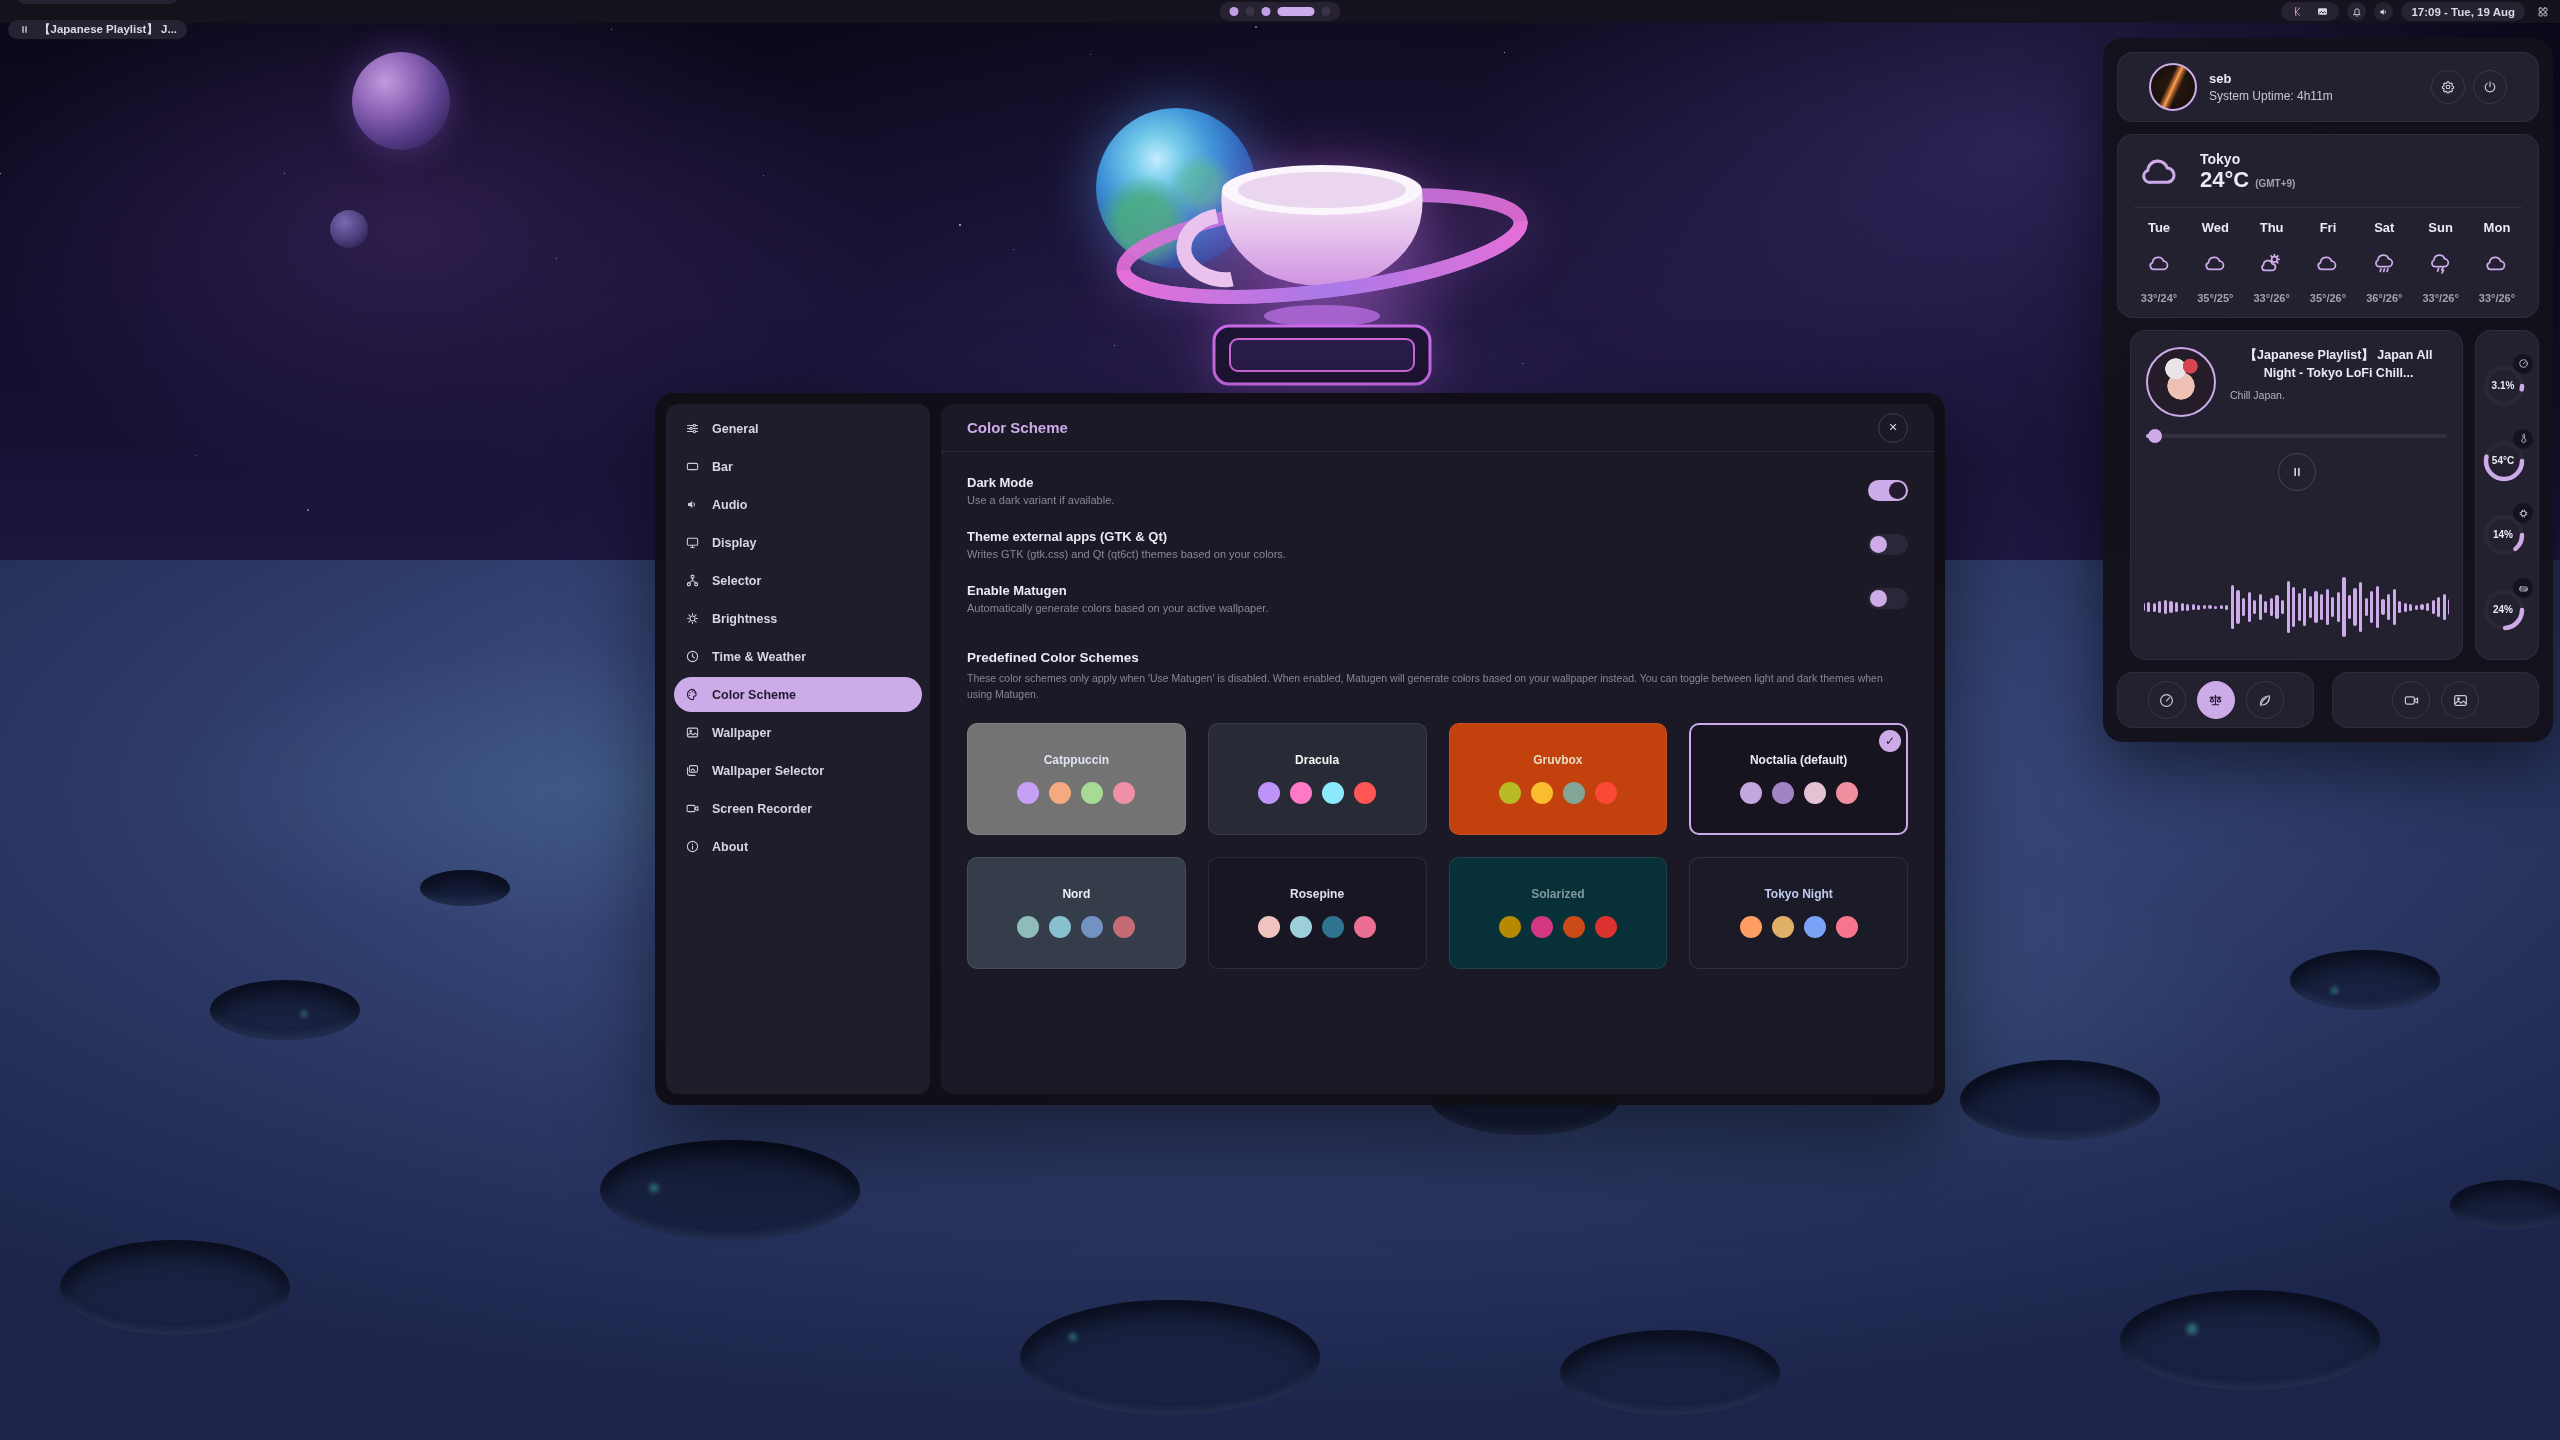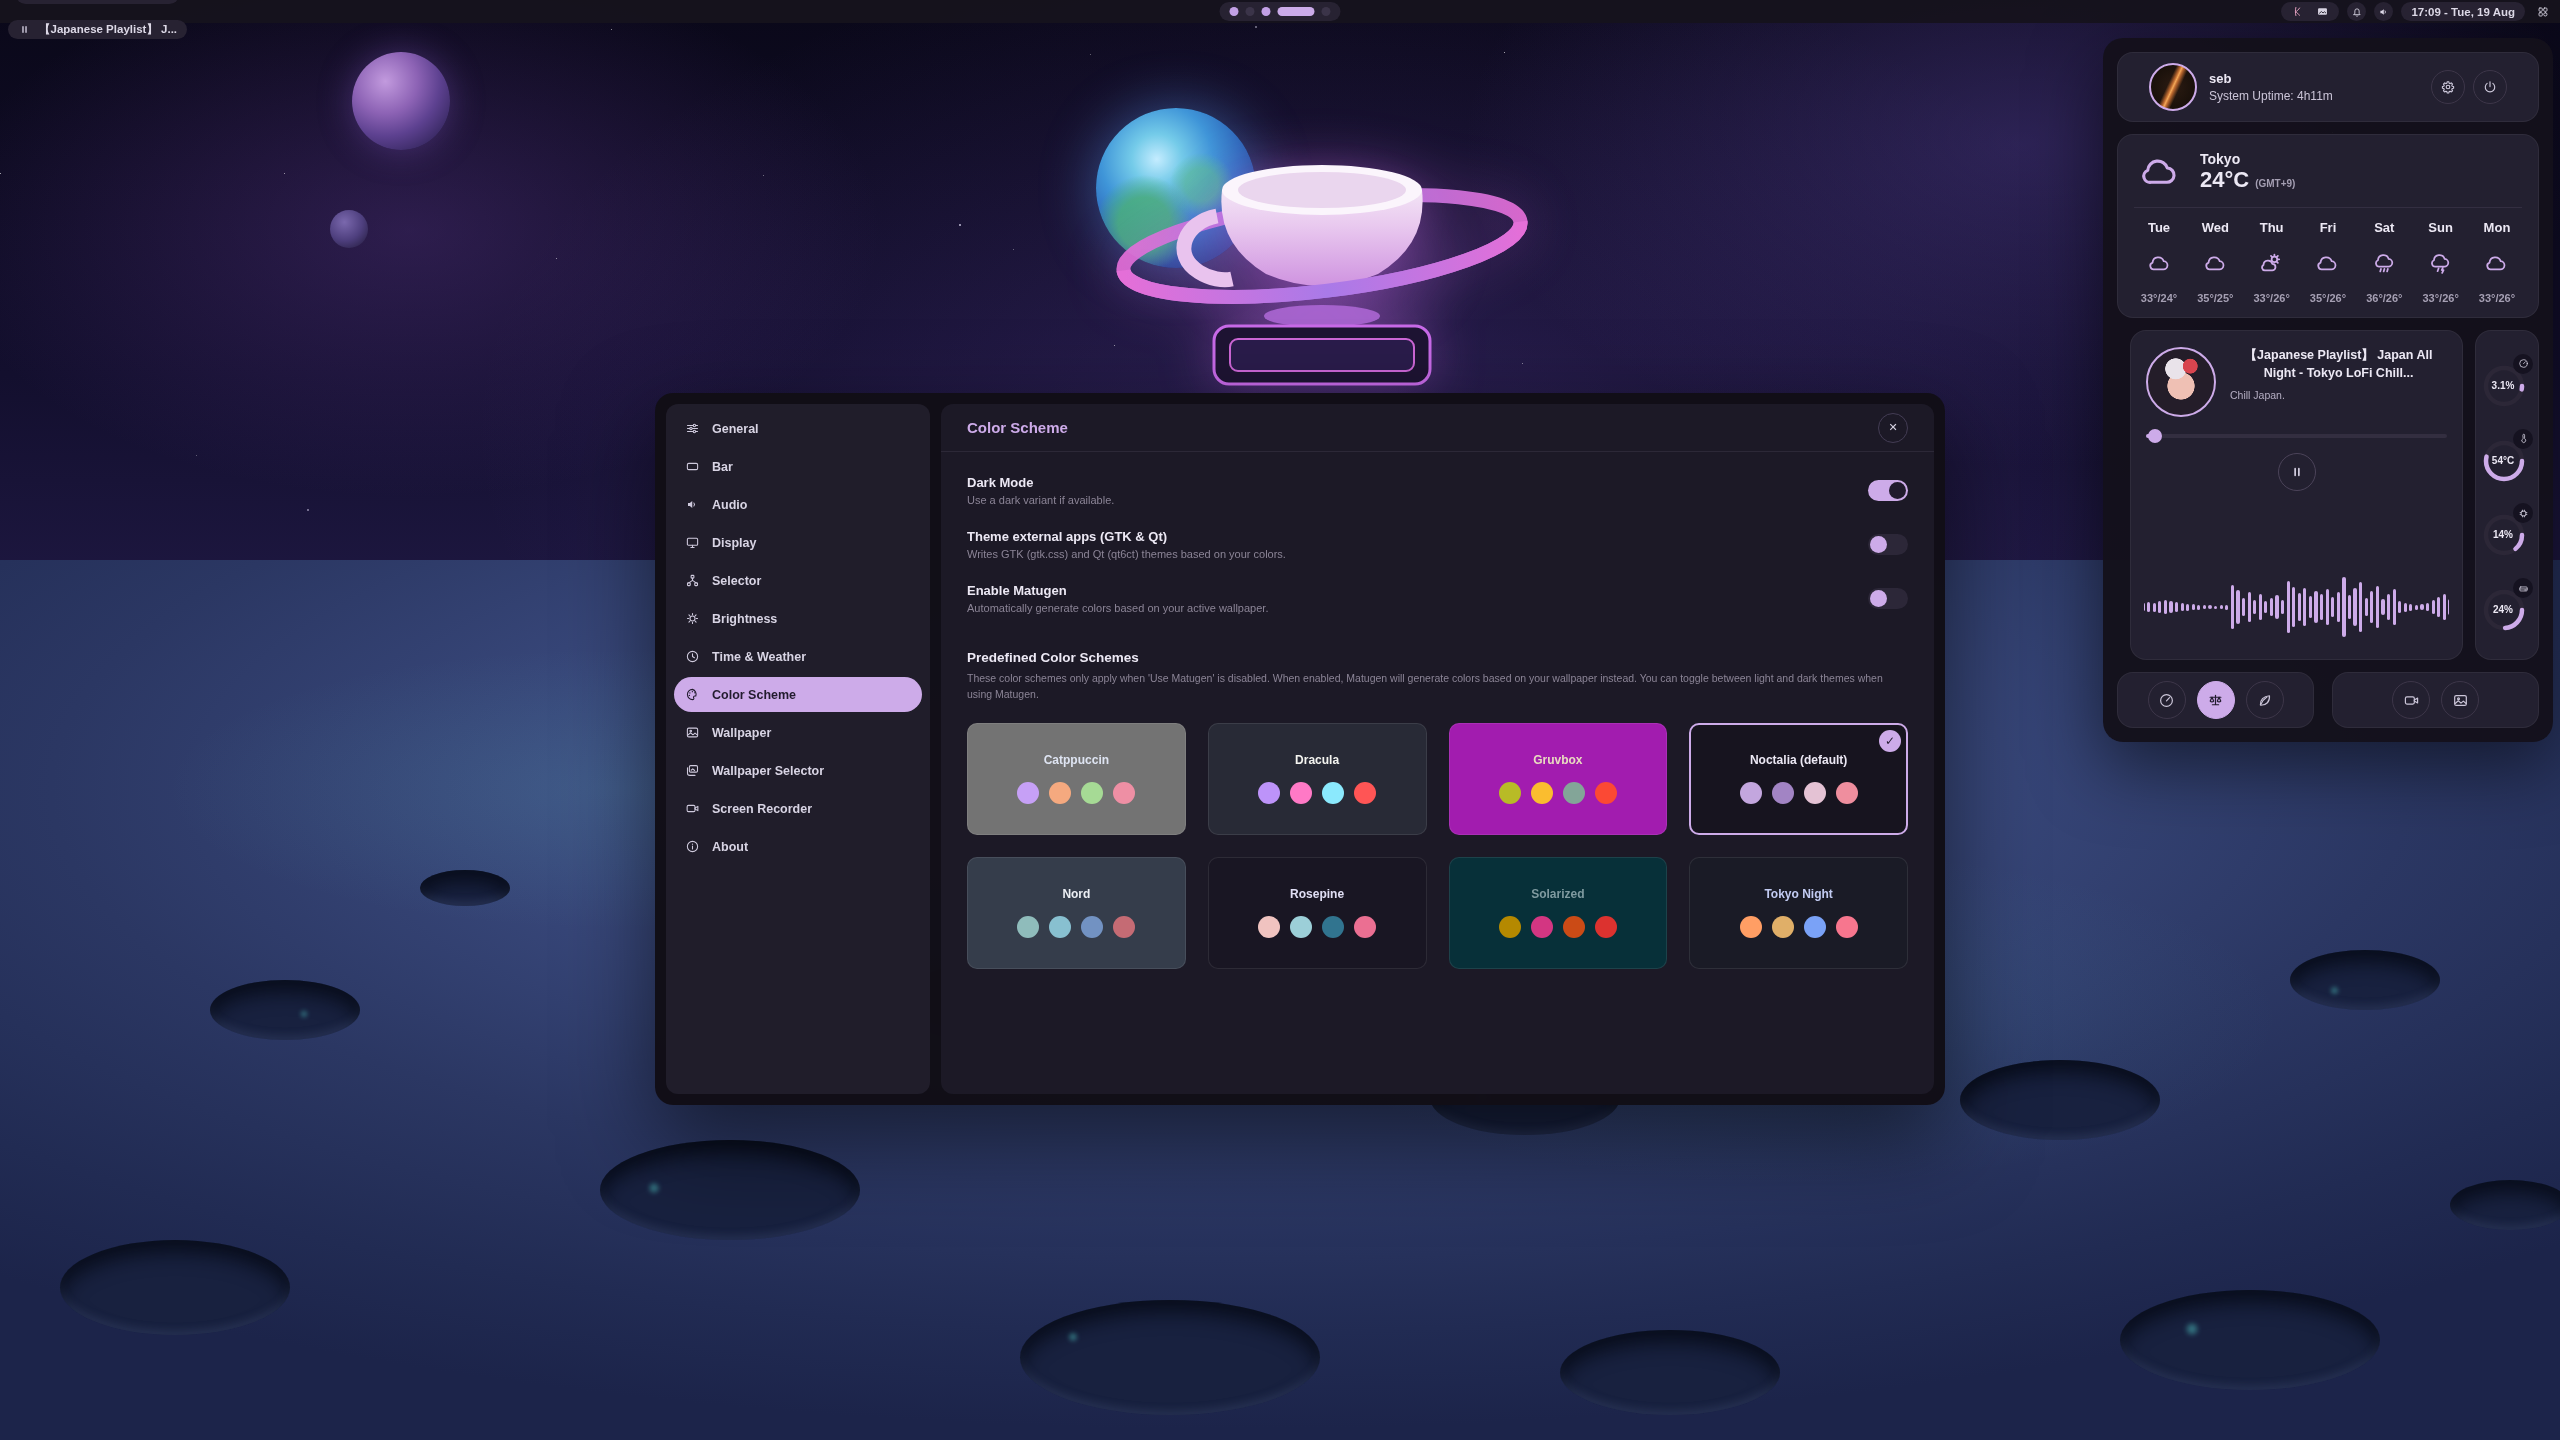--- a/index.html
+++ b/index.html
@@ -488,21 +488,21 @@
           </div>
           <div class="scheme" style="background: rgb(40, 42, 54);">
             <div class="sname" style="color: rgb(244, 244, 240);">Dracula</div>
             <div class="dots">
               <i style="background: rgb(189, 147, 249);"></i>
               <i style="background: rgb(255, 121, 198);"></i>
               <i style="background: rgb(139, 233, 253);"></i>
               <i style="background: rgb(255, 85, 85);"></i>
             </div>
           </div>
-          <div class="scheme" style="background: #a21caf;">
+          <div class="scheme" style="background: #c2410c;">
             <div class="sname" style="color: rgb(233, 220, 192);">Gruvbox</div>
             <div class="dots">
               <i style="background: rgb(184, 187, 38);"></i>
               <i style="background: rgb(250, 189, 47);"></i>
               <i style="background: rgb(131, 165, 152);"></i>
               <i style="background: rgb(251, 73, 52);"></i>
             </div>
           </div>
           <div class="scheme sel" style="background: rgb(23, 20, 31);">
             <div class="sname" style="color: rgb(236, 232, 244);">Noctalia (default)</div>

